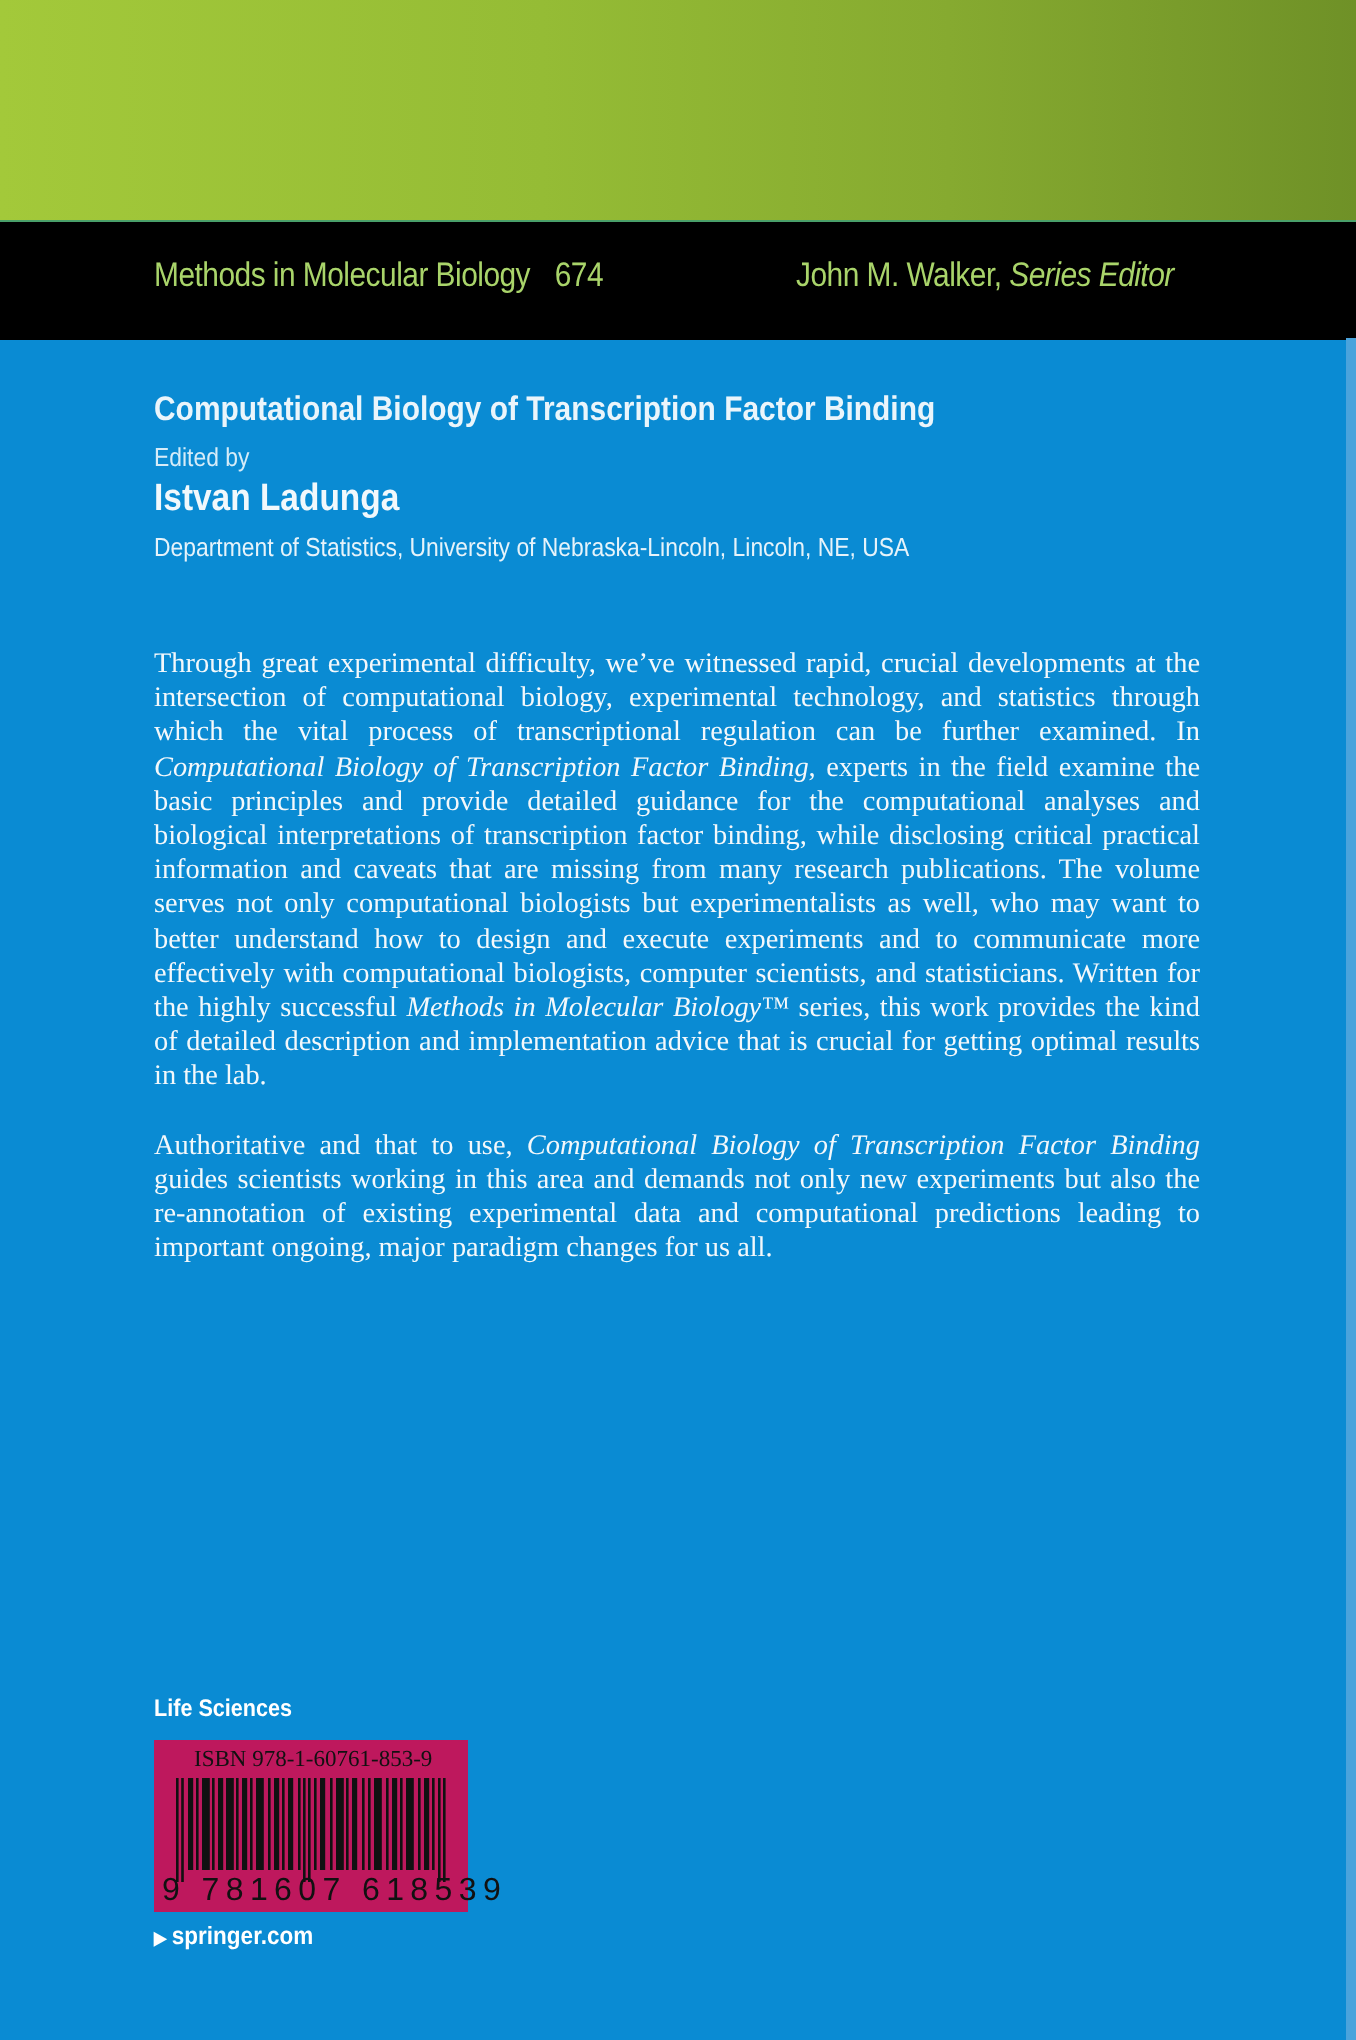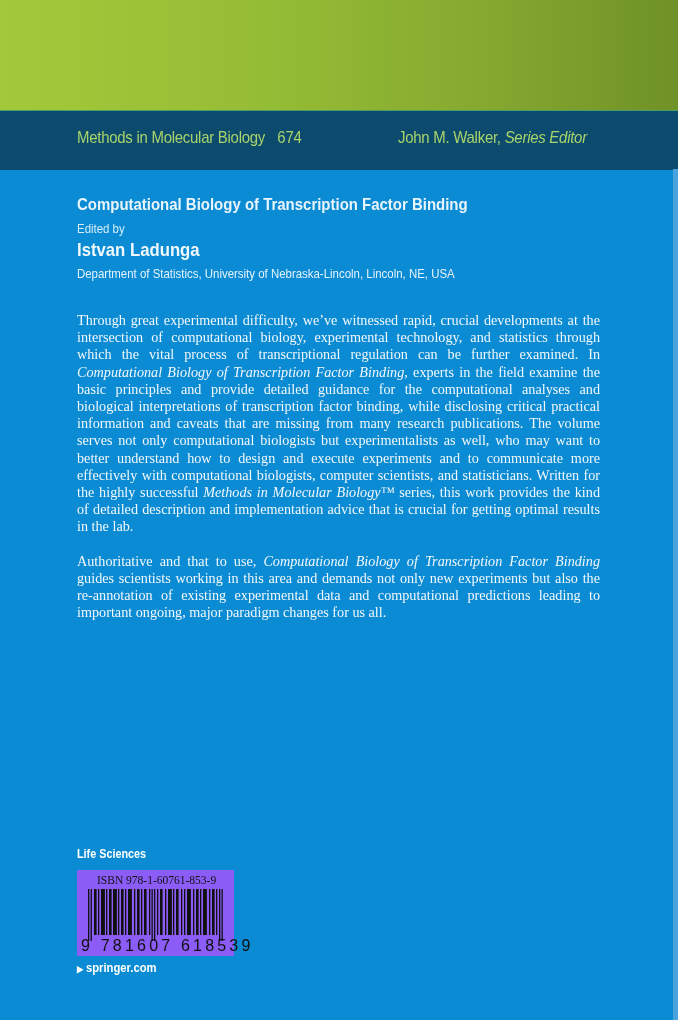--- a/index.html
+++ b/index.html
@@ -7,21 +7,21 @@
     width: 678px; height: 1020px; overflow: hidden; position: relative;
     background: #0a8bd3;
     font-family: "Liberation Sans", sans-serif;
   }
   .top-band {
     position: absolute; left: 0; top: 0; width: 678px; height: 110px;
     background: linear-gradient(90deg, #a3c93a 0%, #95bc35 40%, #86aa30 70%, #6f9127 100%);
   }
   .series-band {
     position: absolute; left: 0; top: 110px; width: 678px; height: 59px;
-    background: #0c4a6e;
+    background: #000000;
     border-top: 1px solid #4aa06a;
   }
   .series-band .series-name {
     position: absolute; left: 77px; top: 17px;
     color: #a9d46a; font-size: 17px; letter-spacing: -0.3px;
     font-family: "Liberation Sans Narrow", "Liberation Sans", sans-serif;
     transform: scaleX(0.88); transform-origin: left;
   }
   .series-band .series-num { margin-left: 14px; }
   .series-band .editor {
@@ -48,34 +48,34 @@
   }
   .editor-name {
     font-size: 19px; font-weight: bold; color: #f1f8fc; margin-top: 3px;
     transform: scaleX(0.88); transform-origin: left; white-space: nowrap;
   }
   .affiliation {
     font-size: 13px; color: #e6f3fa; margin-top: 5px;
     transform: scaleX(0.88); transform-origin: left; white-space: nowrap;
   }
   .description {
-    position: absolute; left: 77px; top: 312px; width: 523px;
+    position: absolute; left: 77px; top: 324px; width: 523px;
     font-family: "Liberation Serif", serif; font-size: 14.2px; line-height: 17.2px;
     color: #f3f8fb; text-align: justify;
   }
   .description p { margin: 0 0 17px 0; }
   .description i { font-style: italic; }
   .subject {
     position: absolute; left: 77px; top: 847px;
     color: #ffffff; font-size: 12px; font-weight: bold;
     transform: scaleX(0.9); transform-origin: left;
   }
   .barcode-box {
     position: absolute; left: 77px; top: 870px; width: 157px; height: 86px;
-    background: #8b5cf6;
+    background: #be185d;
     text-align: center;
   }
   .isbn-text {
     position: absolute; left: 20px; top: 4px;
     font-family: "Liberation Serif", serif; font-size: 11.5px; color: #111;
     white-space: nowrap;
   }
   .bars {
     position: absolute; left: 11px; top: 19px; width: 135px; height: 52px;
   }

